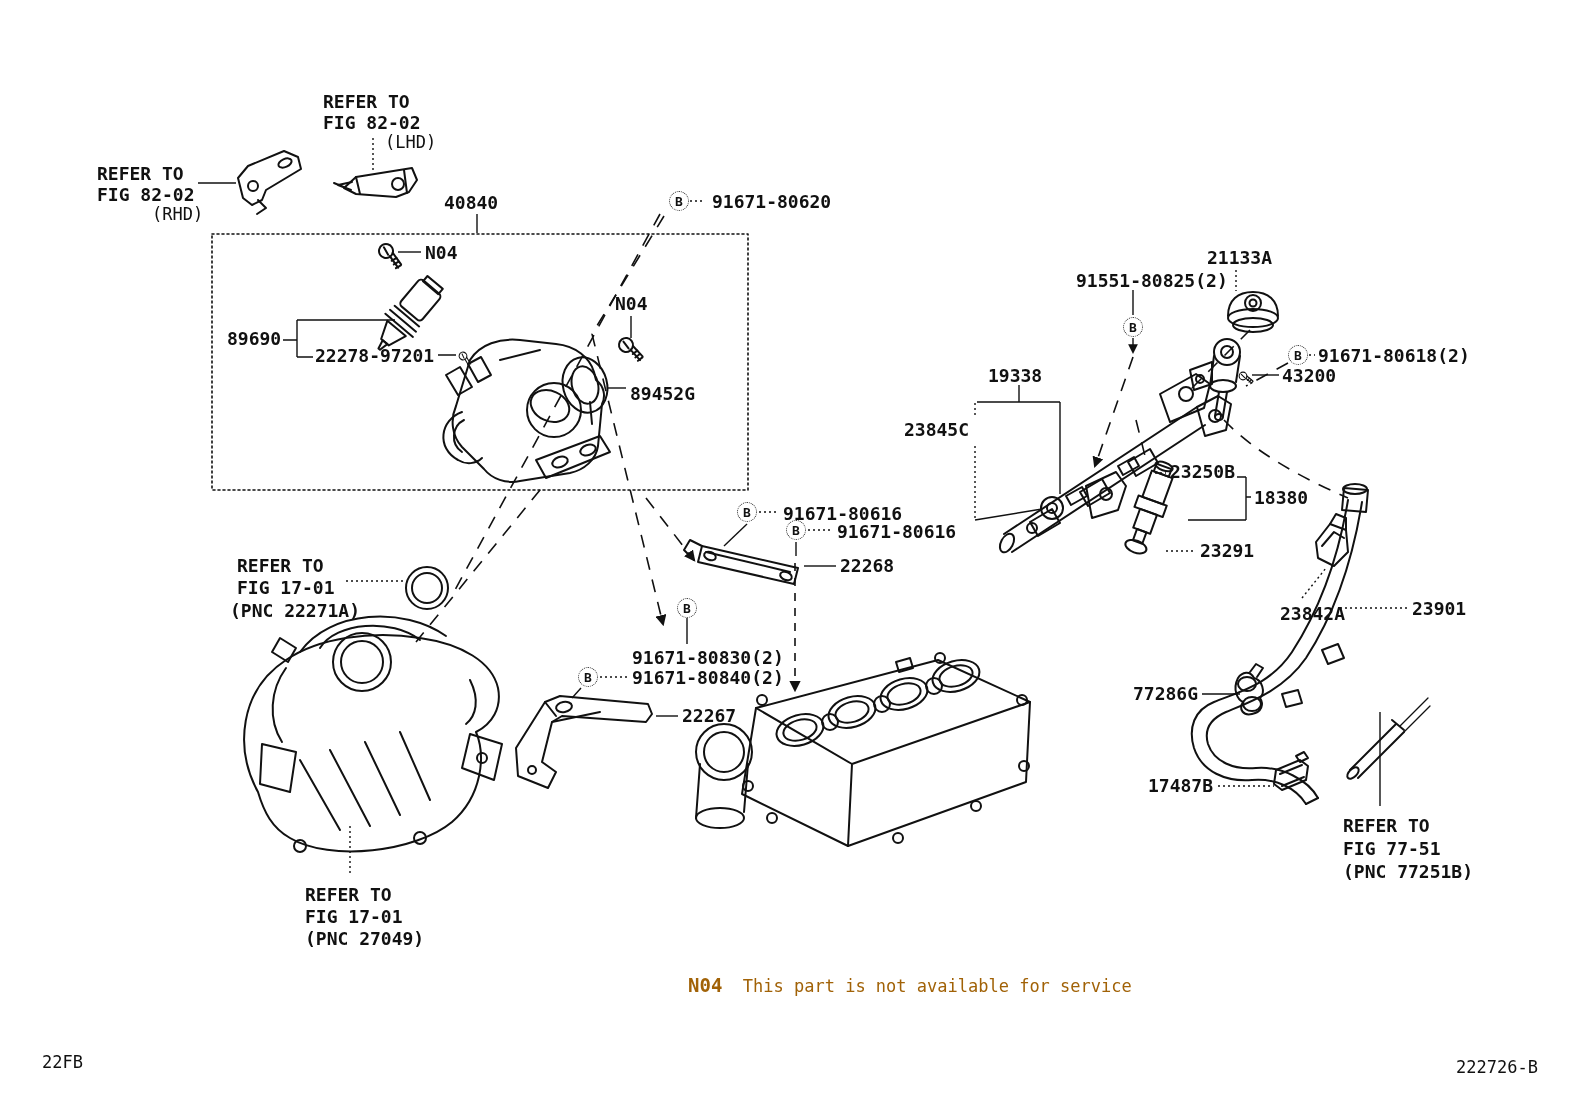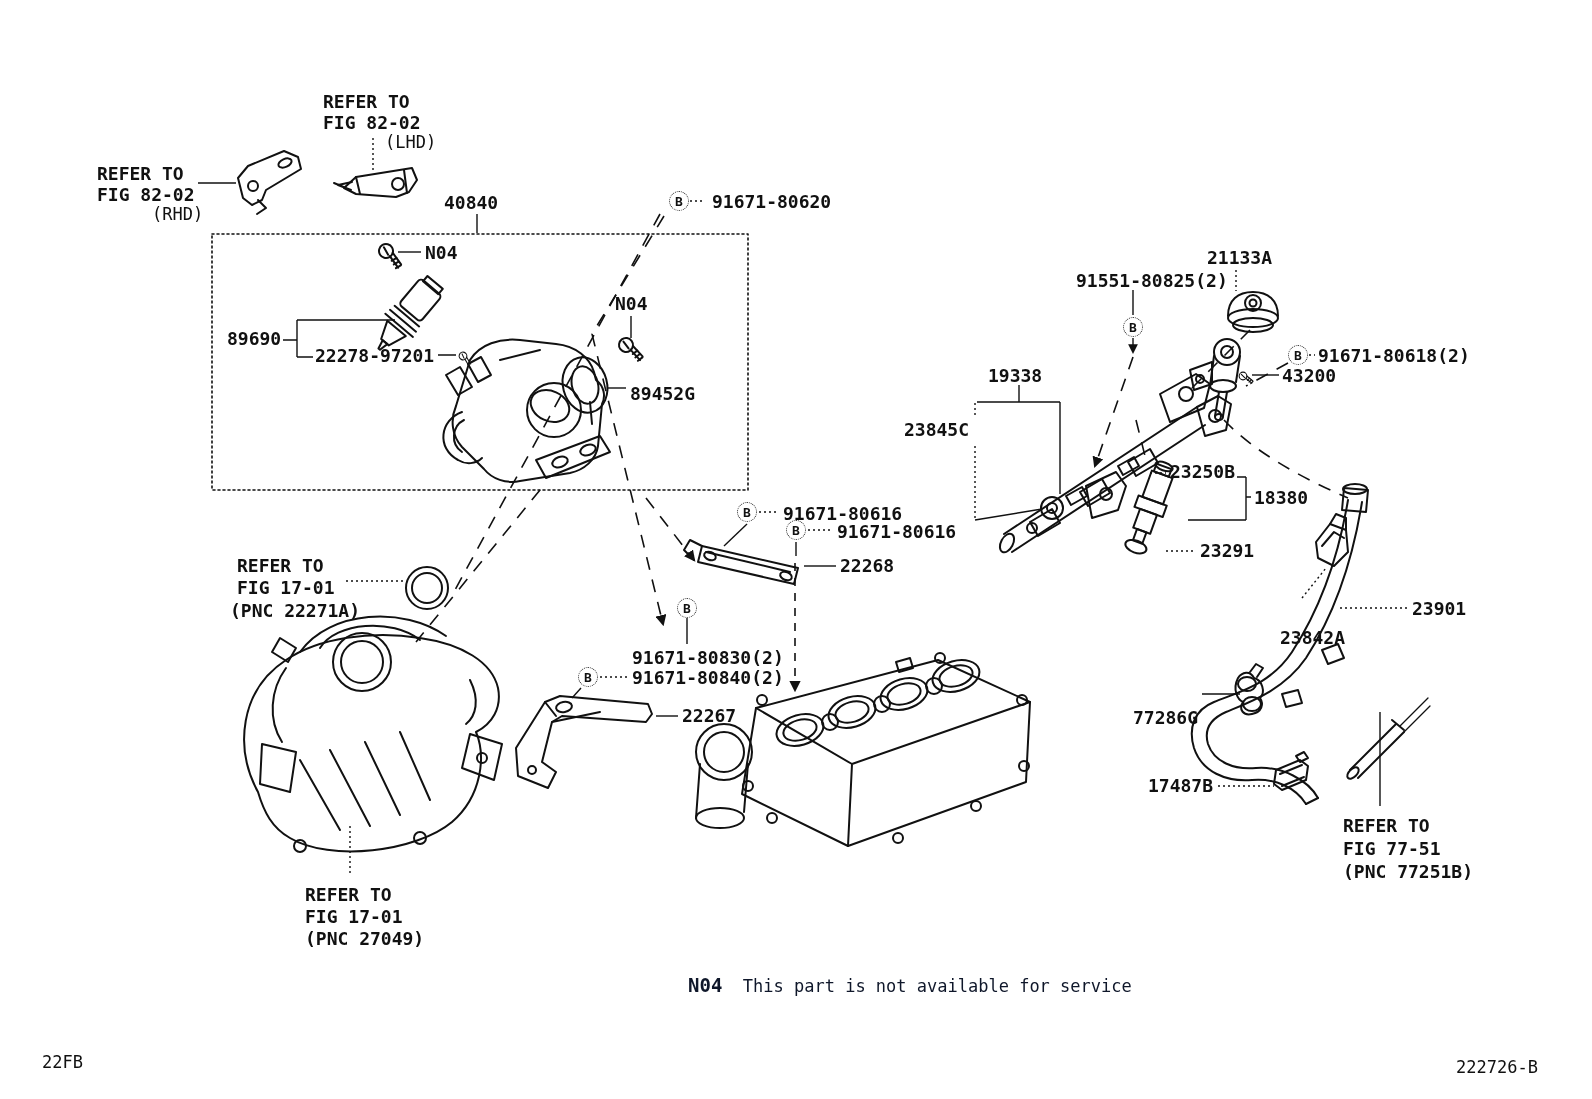--- a/index.html
+++ b/index.html
@@ -3,21 +3,21 @@
 <meta charset="utf-8">
 <style>
   html,body{margin:0;padding:0;background:#fff;}
   #stage{position:relative;width:1592px;height:1099px;background:#ffffff;overflow:hidden;
          font-family:"DejaVu Sans Mono",monospace;color:#111;}
   #art{position:absolute;left:0;top:0;}
   .lbl{position:absolute;font:bold 18px "DejaVu Sans Mono",monospace;white-space:pre;line-height:20px;color:#111;}
   .rg{font-weight:normal;font-size:17px;}
   .bcir{position:absolute;width:20px;height:20px;border:1.6px dotted #222;border-radius:50%;
         font:bold 13px "DejaVu Sans Mono",monospace;text-align:center;line-height:19px;color:#111;background:#fff;box-sizing:border-box;}
-  .note{position:absolute;font:normal 17px "DejaVu Sans Mono",monospace;color:#0f172a;white-space:pre;}
+  .note{position:absolute;font:normal 17px "DejaVu Sans Mono",monospace;color:#a16207;white-space:pre;}
   .note b{font:bold 19px "DejaVu Sans Mono",monospace;}
   .ft{position:absolute;font:normal 17px "DejaVu Sans Mono",monospace;color:#111;}
 </style>
 </head>
 <body>
 
 <div id="stage">
 
 <svg id="art" width="1592" height="1099" viewBox="0 0 1592 1099">
   <defs>
@@ -304,23 +304,23 @@
 
   <div class="bcir" style="left:1288px;top:345px">B</div>
   <div class="lbl" style="left:1318px;top:346px">91671-80618(2)</div>
   <div class="lbl" style="left:1282px;top:366px">43200</div>
 
   <div class="lbl" style="left:988px;top:366px">19338</div>
   <div class="lbl" style="left:904px;top:420px">23845C</div>
   <div class="lbl" style="left:1170px;top:462px">23250B</div>
   <div class="lbl" style="left:1254px;top:488px">18380</div>
   <div class="lbl" style="left:1200px;top:541px">23291</div>
-  <div class="lbl" style="left:1280px;top:628px">23842A</div>
+  <div class="lbl" style="left:1280px;top:604px">23842A</div>
   <div class="lbl" style="left:1412px;top:599px">23901</div>
-  <div class="lbl" style="left:1133px;top:708px">77286G</div>
+  <div class="lbl" style="left:1133px;top:684px">77286G</div>
   <div class="lbl" style="left:1148px;top:776px">17487B</div>
 
   <div class="lbl" style="left:1343px;top:816px">REFER TO</div>
   <div class="lbl" style="left:1343px;top:839px">FIG 77-51</div>
   <div class="lbl" style="left:1343px;top:862px">(PNC 77251B)</div>
 
   <div class="bcir" style="left:737px;top:502px">B</div>
   <div class="lbl" style="left:783px;top:504px">91671-80616</div>
   <div class="bcir" style="left:786px;top:520px">B</div>
   <div class="lbl" style="left:837px;top:522px">91671-80616</div>

